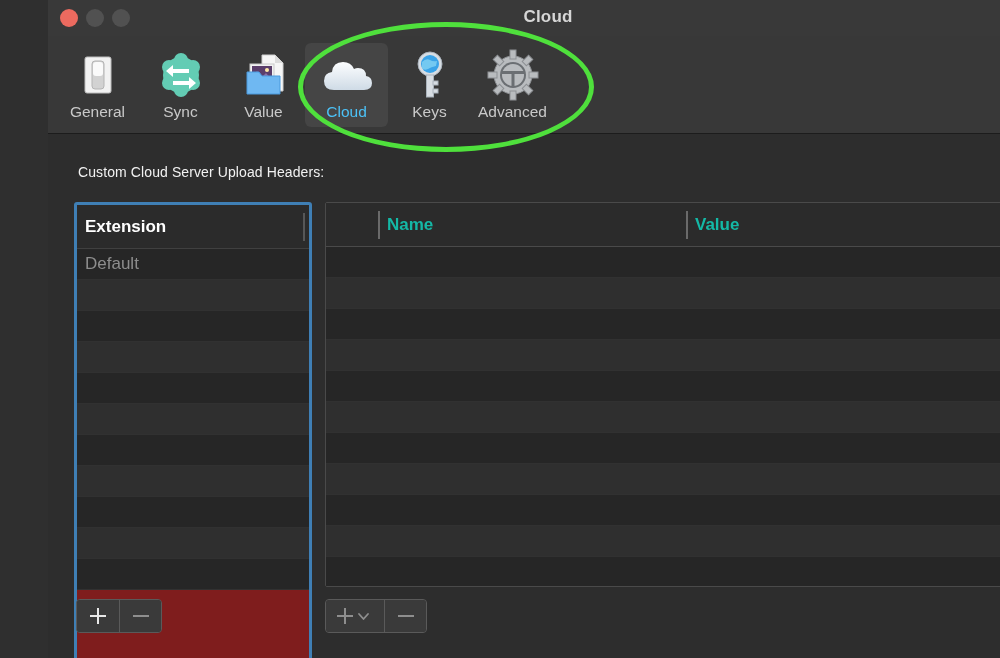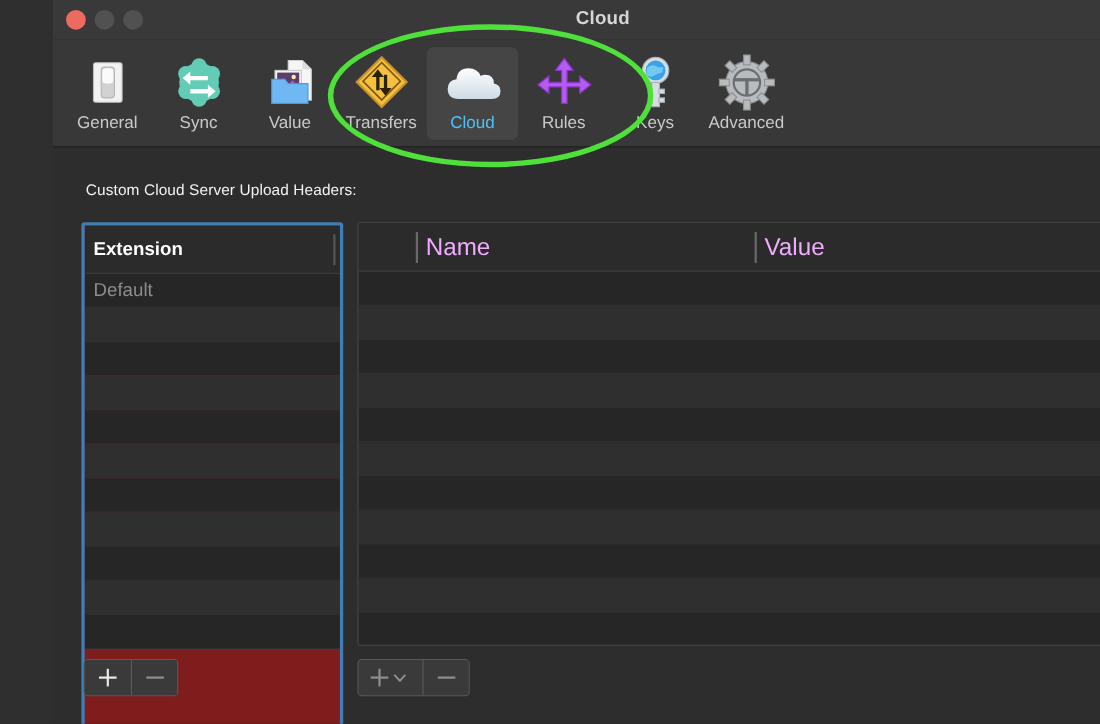--- a/index.html
+++ b/index.html
@@ -148,21 +148,21 @@
     border-bottom: 1px solid #4a4a4a;
   }
   .rt-header .hcol {
     position: absolute; top: 0; height: 44px;
     display: flex; align-items: center;
   }
   .rt-header .hcol .vdiv {
     width: 2px; height: 28px; background: #6a6a6a;
   }
   .rt-header .hcol .htxt {
-    font-size: 22px; font-weight: normal; color: #f0abfc;
+    font-size: 17px; font-weight: bold; color: #14b8a6;
     margin-left: 7px;
   }
   .rt-rows { position: relative; }
   .rrow {
     height: 31px;
     border-bottom: 1px solid #313131;
   }
   .rrow.odd  { background: #262626; }
   .rrow.even { background: #2f2f2f; }
 
@@ -247,55 +247,36 @@
             <rect x="10" y="13" width="24" height="18" fill="#f2f2f2" stroke="#cacaca"></rect>
             <rect x="12" y="15" width="20" height="14" fill="#5b3e6b"></rect>
             <path d="M12 27 l5 -7 5 6 4 -4 6 7 z" fill="#8b6fa5"></path>
             <circle cx="27" cy="19" r="2" fill="#ffe9a8"></circle>
             <path d="M7 21 h12 l3 4 h18 v18 H7 z" fill="#6fb8f2" stroke="#4b9ade"></path>
           </svg>
         </div>
         <div class="tlabel">Value</div>
       </div>
 
-      <div class="tab">
-        <div class="ticon">
-          <svg width="52" height="52" viewBox="0 0 52 52">
-            <rect x="26" y="3" width="32" height="32" transform="rotate(45 26 3)" fill="#f5c040" stroke="#c9922a" stroke-width="2"></rect>
-            <rect x="26" y="8" width="24" height="24" transform="rotate(45 26 8)" fill="none" stroke="#7a5a12" stroke-width="1.5"></rect>
-            <path d="M21 33 V21 l-4 0 5.5 -7 5.5 7 -4 0 V33 z" fill="#2a2208"></path>
-            <path d="M31 19 V31 l4 0 -5.5 7 -5.5 -7 4 0 V19 z" fill="#2a2208"></path>
-          </svg>
-        </div>
-        <div class="tlabel">Transfers</div>
-      </div>
 
       <div class="tab selected">
         <div class="ticon">
           <svg width="54" height="46" viewBox="0 0 54 46">
             <defs>
               <linearGradient id="cg" x1="0" y1="0" x2="0" y2="1">
                 <stop offset="0" stop-color="#fdfeff"></stop>
                 <stop offset="1" stop-color="#cfdbe6"></stop>
               </linearGradient>
             </defs>
             <path d="M14 38 q-10 0 -10 -9 q0 -8 8 -9 q1 -10 11 -10 q8 0 11 7 q2 -1 4 -1 q8 0 8 8 q6 1 6 7 q0 7 -8 7 z" fill="url(#cg)"></path>
           </svg>
         </div>
         <div class="tlabel">Cloud</div>
       </div>
 
-      <div class="tab">
-        <div class="ticon">
-          <svg width="52" height="50" viewBox="0 0 52 50">
-            <path d="M26 3 L34 14 H28.5 V25 L40 25 V19 L50 27 L40 35 V29 L28.5 29 V44 H23.5 V29 L12 29 V35 L2 27 L12 19 V25 L23.5 25 V14 H18 z" fill="#b45cf0" stroke="#8c33c9" stroke-width="1.2" stroke-linejoin="round"></path>
-          </svg>
-        </div>
-        <div class="tlabel">Rules</div>
-      </div>
 
       <div class="tab">
         <div class="ticon">
           <svg width="44" height="50" viewBox="0 0 44 50">
             <circle cx="22" cy="14" r="12" fill="#d7dde3" stroke="#a9b2bb"></circle>
             <circle cx="22" cy="14" r="9" fill="#3aa3e8"></circle>
             <path d="M14 12 q4 -4 8 -2 q3 2 7 1 l-1 5 q-5 1 -8 3 q-4 2 -6 -1 z" fill="#7fd0f2" opacity="0.85"></path>
             <rect x="18.5" y="25" width="7" height="22" fill="#d7dde3" stroke="#a9b2bb"></rect>
             <rect x="25" y="31" width="5" height="4" fill="#d7dde3" stroke="#a9b2bb"></rect>
             <rect x="25" y="39" width="5" height="4" fill="#d7dde3" stroke="#a9b2bb"></rect>

